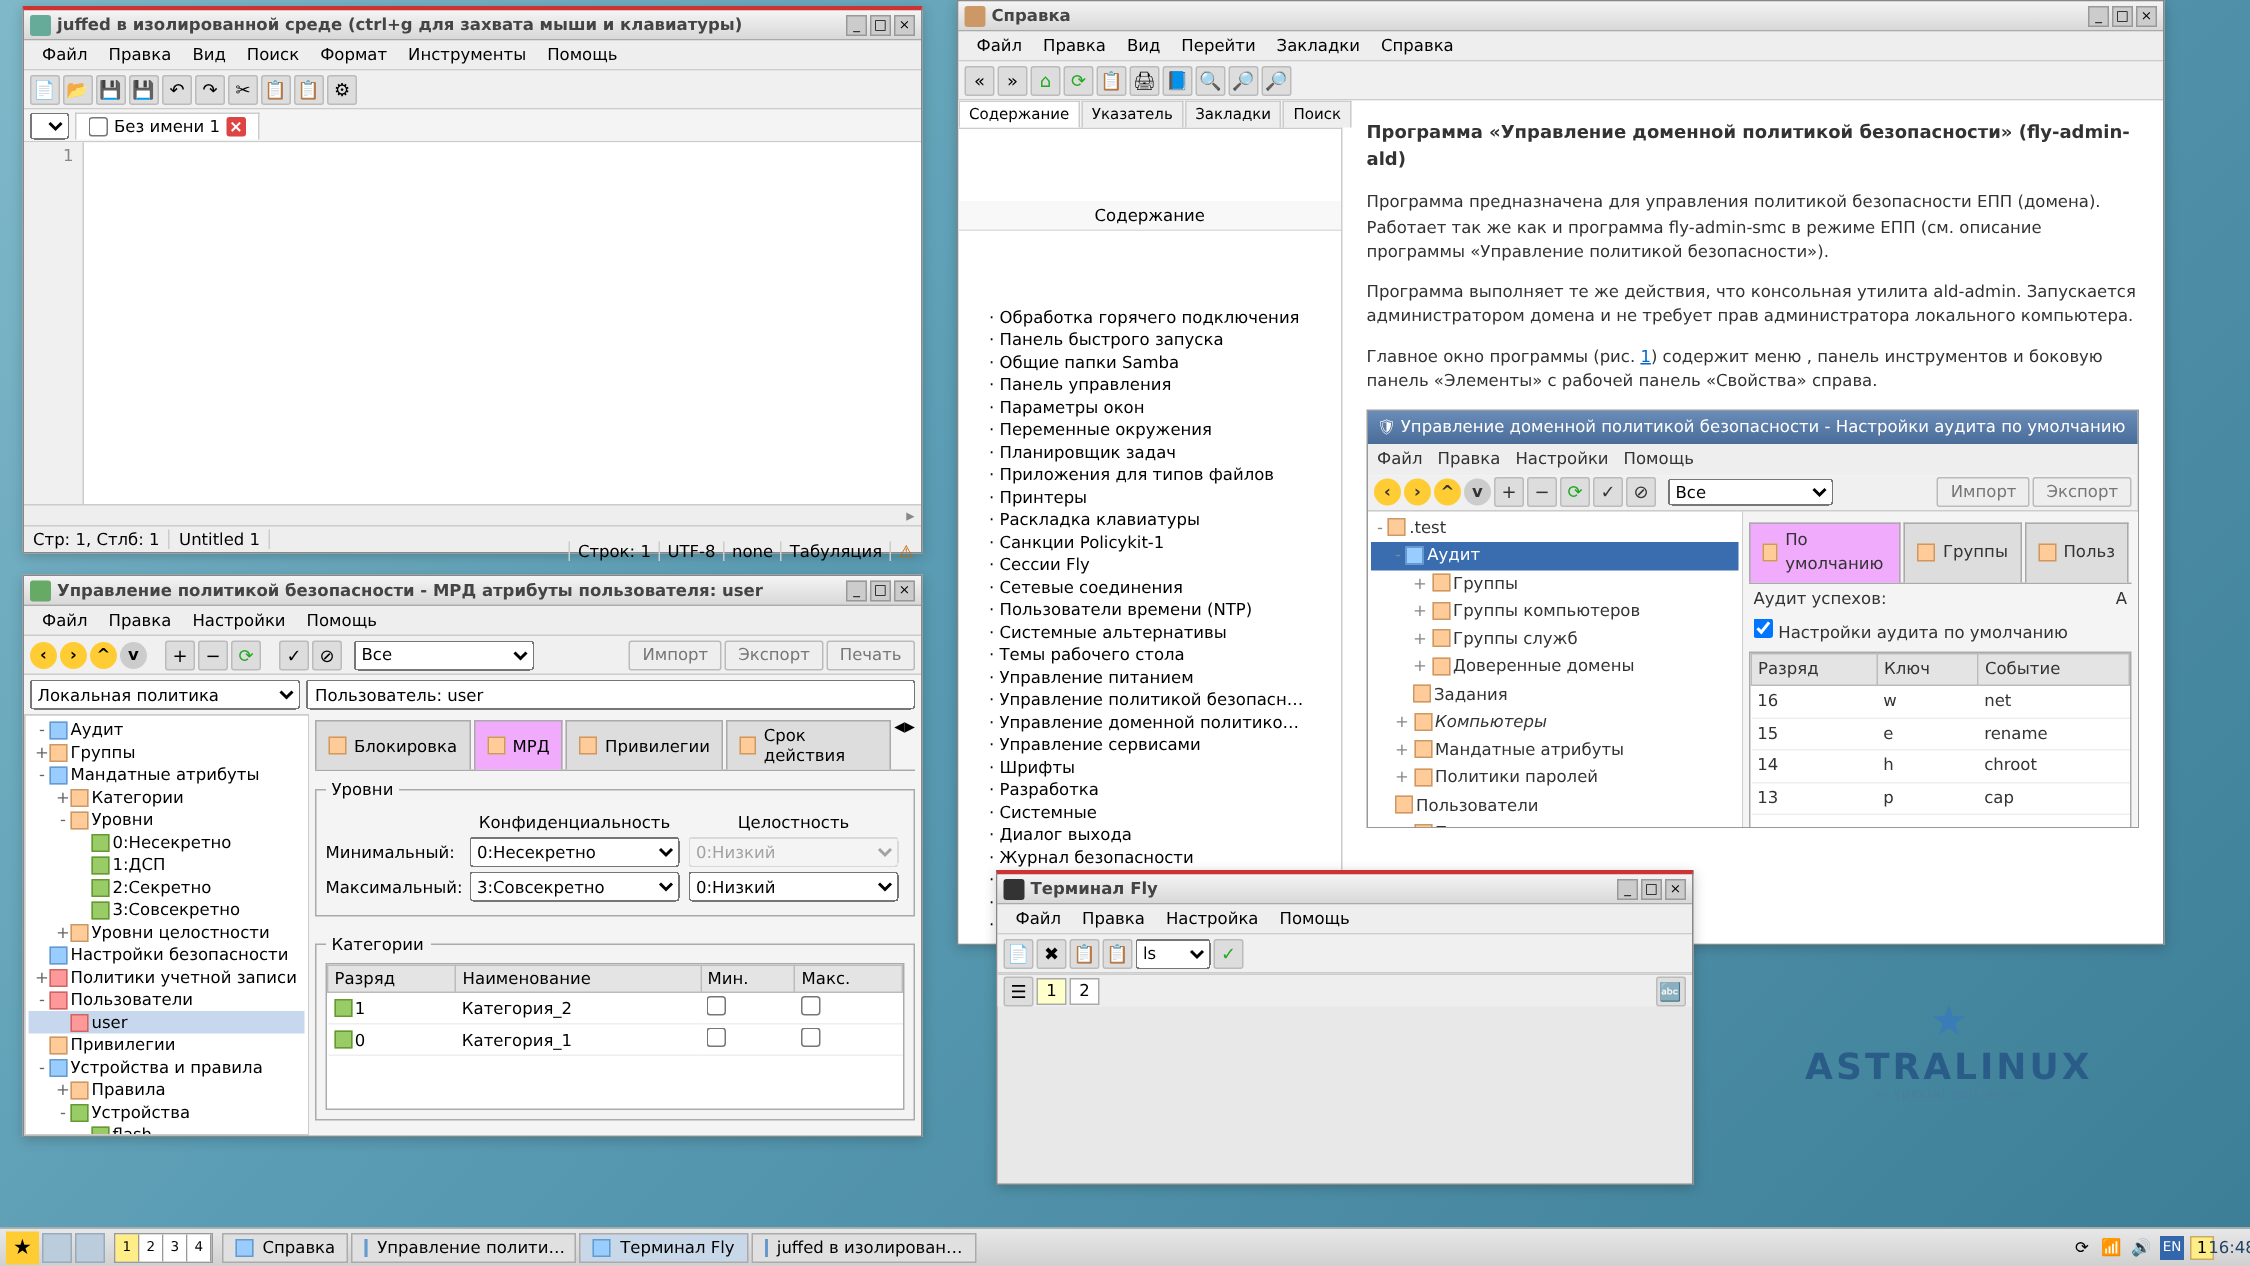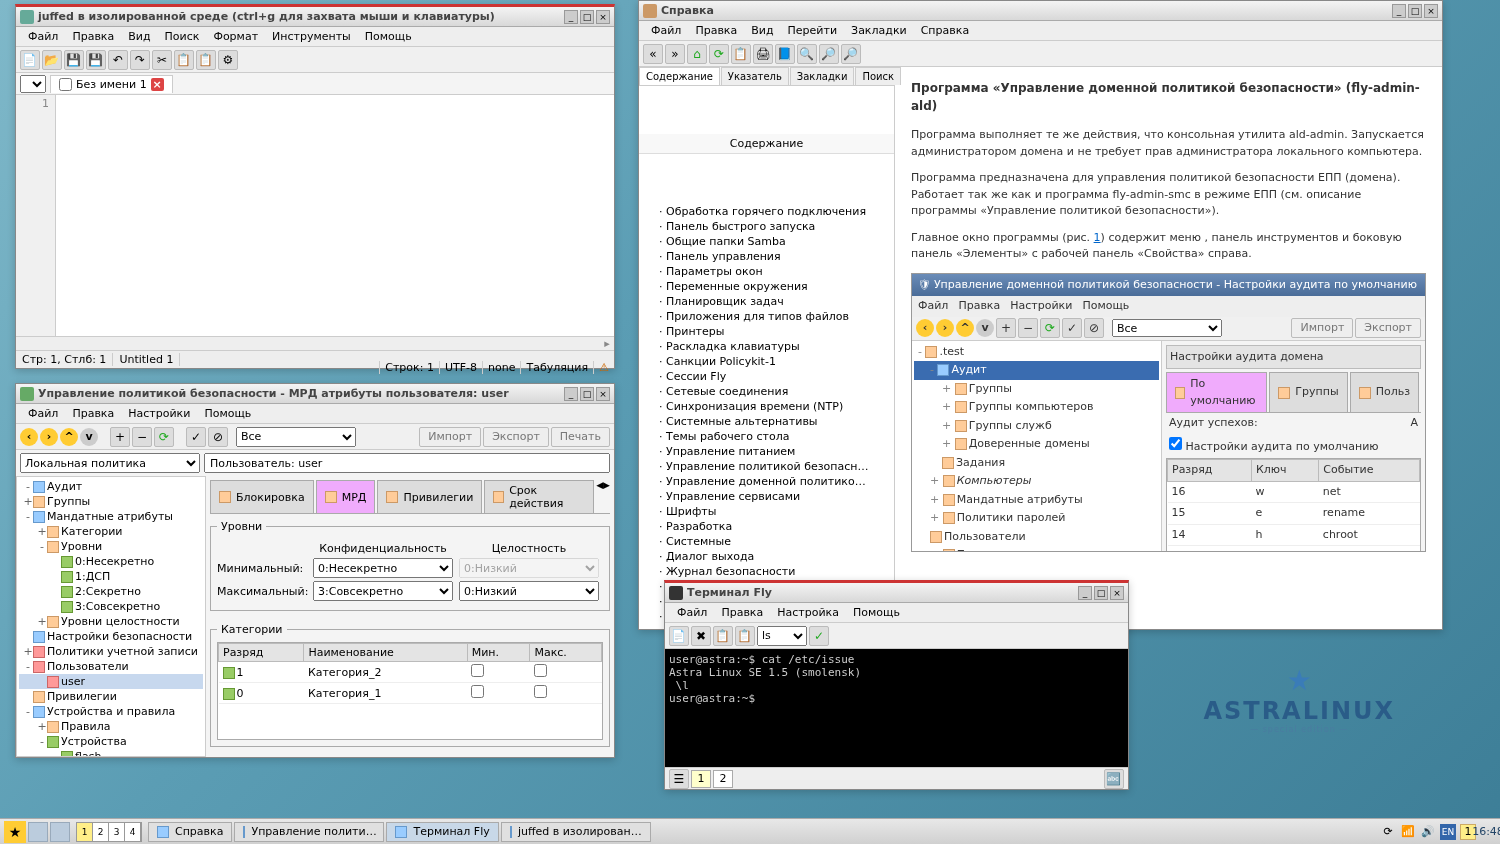--- a/index.html
+++ b/index.html
@@ -344,21 +344,21 @@
           <div>· Панель управления</div>
           <div>· Параметры окон</div>
           <div>· Переменные окружения</div>
           <div>· Планировщик задач</div>
           <div>· Приложения для типов файлов</div>
           <div>· Принтеры</div>
           <div>· Раскладка клавиатуры</div>
           <div>· Санкции Policykit-1</div>
           <div>· Сессии Fly</div>
           <div>· Сетевые соединения</div>
-          <div>· Синхронизация времени (NTP)</div>
+          <div>· Пользователи времени (NTP)</div>
           <div>· Системные альтернативы</div>
           <div>· Темы рабочего стола</div>
           <div>· Управление питанием</div>
           <div>· Управление политикой безопасн…</div>
           <div>· Управление доменной политико…</div>
           <div>· Управление сервисами</div>
           <div>· Шрифты</div>
           <div>· Разработка</div>
           <div>· Системные</div>
           <div>· Диалог выхода</div>
@@ -369,22 +369,22 @@
           <div>· Монитор печати</div>
           <div>· Очередь печати</div>
           <div>· Поиск файлов</div>
           <div>· Проверка целостности системы</div>
           <div>· Редактор маркеров</div>
           <div>· Системный монитор</div>
         </div>
     </div>
     <div class="content">
       <h2>Программа «Управление доменной политикой безопасности» (fly-admin-ald)</h2>
+      <p>Программа предназначена для управления политикой безопасности ЕПП (домена). Работает так же как и программа fly-admin-smc в режиме ЕПП (см. описание программы «Управление политикой безопасности»).</p>
       <p>Программа выполняет те же действия, что консольная утилита ald-admin. Запускается администратором домена и не требует прав администратора локального компьютера.</p>
-      <p>Программа предназначена для управления политикой безопасности ЕПП (домена). Работает так же как и программа fly-admin-smc в режиме ЕПП (см. описание программы «Управление политикой безопасности»).</p>
       <p>
         <span>Главное окно программы (рис. </span><a href="#">1</a><span>) содержит меню , панель инструментов и боковую панель «Элементы» с рабочей панель «Свойства» справа.</span>
       </p>
       <div class="embed">
         <div class="etitle">🛡 <span>Управление доменной политикой безопасности - Настройки аудита по умолчанию</span></div>
         <div class="emenu" id="embed-menu">
             <span>Файл</span>
             <span>Правка</span>
             <span>Настройки</span>
             <span>Помощь</span>
@@ -413,21 +413,20 @@
               <div style="padding-left: 28px;"><span style="color:#888">+</span> <span class="tico f"></span>Группы служб</div>
               <div style="padding-left: 28px;"><span style="color:#888">+</span> <span class="tico f"></span>Доверенные домены</div>
               <div style="padding-left: 28px;"><span class="tico f"></span>Задания</div>
               <div style="padding-left: 16px; font-style: italic;"><span style="color:#888">+</span> <span class="tico f"></span>Компьютеры</div>
               <div style="padding-left: 16px;"><span style="color:#888">+</span> <span class="tico f"></span>Мандатные атрибуты</div>
               <div style="padding-left: 16px;"><span style="color:#888">+</span> <span class="tico f"></span>Политики паролей</div>
               <div style="padding-left: 16px;"><span class="tico f"></span>Пользователи</div>
               <div style="padding-left: 16px;"><span style="color:#888">+</span> <span class="tico f"></span>Привилегии</div>
             </div>
           <div class="epanel">
-            <div style="background:#e4e4e4;padding:3px;border:1px solid #bbb">Настройки аудита домена</div>
             <div class="tabs2" id="embed-tabs" style="margin-top:3px">
                 <div class="t2 active"><span class="tico f"></span>По умолчанию</div>
                 <div class="t2"><span class="tico f"></span>Группы</div>
                 <div class="t2"><span class="tico f"></span>Польз</div>
               </div>
             <div style="display:flex;padding:2px 3px">
                 <span>Аудит успехов:</span>
                 <span style="margin-left:auto">А</span>
               </div>
             <div style="padding:3px"><input type="checkbox" checked="" style=""> <span>Настройки аудита по умолчанию</span></div>
@@ -494,24 +493,20 @@
       <span>Помощь</span>
     </div>
   <div class="toolbar">
     <span class="toolbtn">📄</span>
     <span class="toolbtn">✖</span>
     <span class="toolbtn">📋</span>
     <span class="toolbtn">📋</span>
     <select style="width:50px;height:20px"><option>ls</option></select>
     <span class="toolbtn" style="color:#2a2">✓</span>
   </div>
-  <div class="termbody" id="term-body">user@astra:~$ cat /etc/issue
-Astra Linux SE 1.5 (smolensk)
- \l
-user@astra:~$ </div>
   <div class="termtabs">
     <span class="toolbtn">☰</span>
     <span class="tt active">1</span>
     <span class="tt">2</span>
     <span style="margin-left:auto" class="toolbtn">🔤</span>
   </div>
 </div>
 
 <div id="logo">
   <div class="star">★</div>

